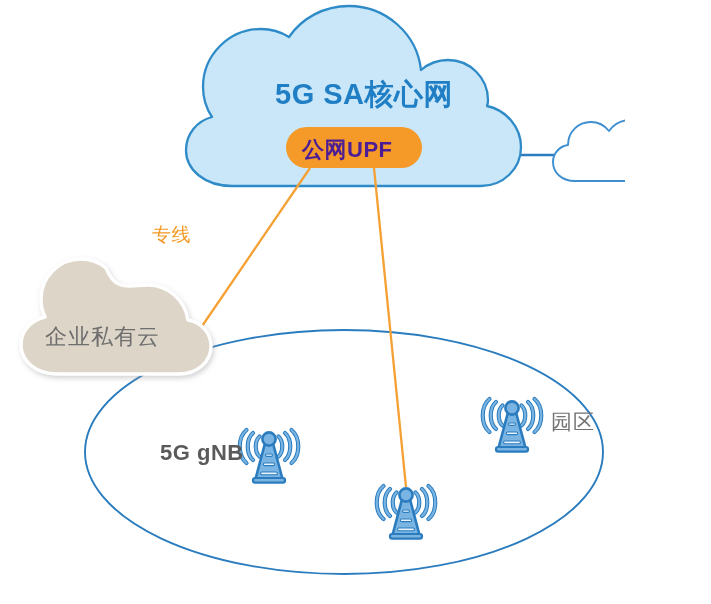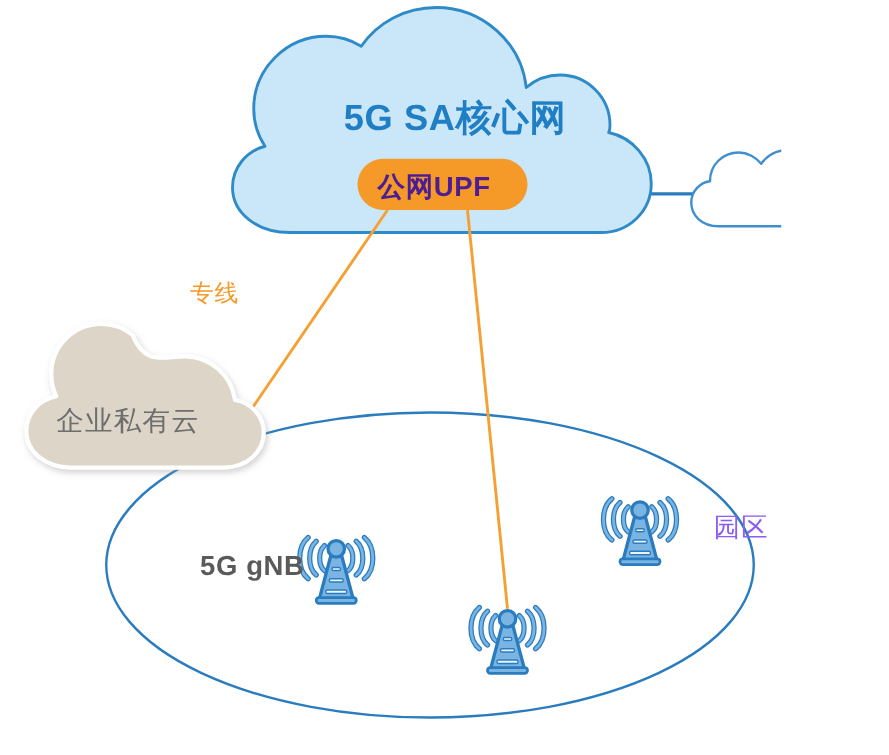--- a/index.html
+++ b/index.html
@@ -61,23 +61,22 @@
   }
   .gnb-label {
     font-size: 22px;
     font-weight: bold;
     color: #5a5a5a;
     letter-spacing: 0.5px;
   }
   .campus-label {
     font-size: 21px;
     font-weight: normal;
-    color: #8b5cf6;
+    color: #737373;
     letter-spacing: 1px;
-    margin-left: 20px;
   }
 </style>
 </head>
 <body>
 
 <div id="diagram-root">
 
   <svg id="diagram-svg" viewBox="0 0 711 604" xmlns="http://www.w3.org/2000/svg">
     <defs>
       <filter id="cloudShadow" x="-30%" y="-30%" width="170%" height="170%">

